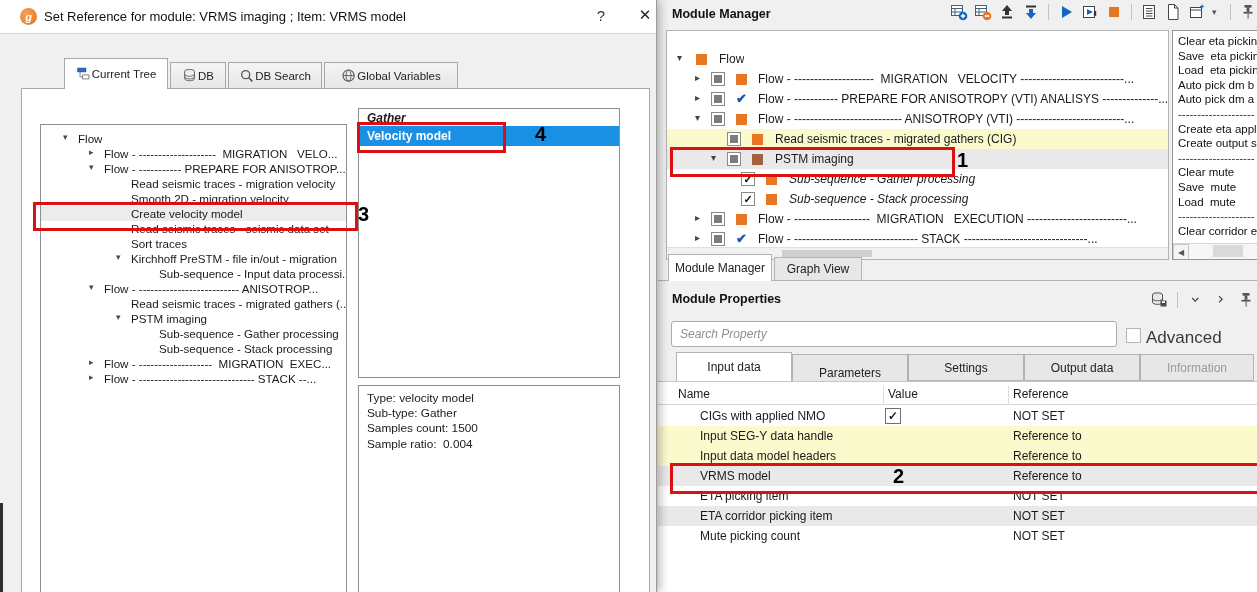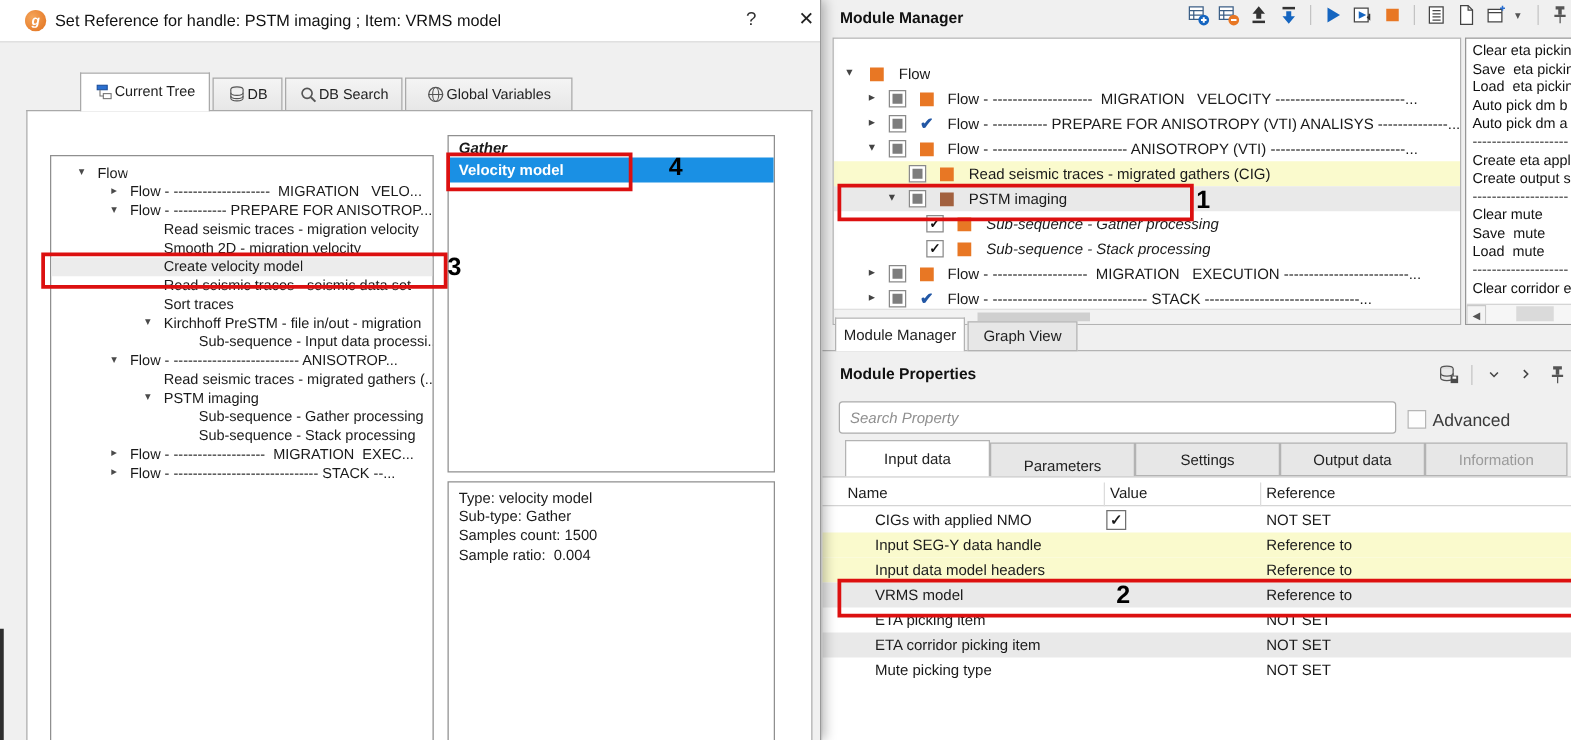--- a/index.html
+++ b/index.html
@@ -45,21 +45,21 @@
        background:#e7e7e7;font-size:12px;color:#222;}
   .tab.active{background:#fff;border-bottom:none;z-index:3;}
   #mm-tabline{position:absolute;left:658px;top:280px;width:599px;height:1px;background:#b3b3b3;}
 
   #mp-icons{position:absolute;left:1150px;top:291px;display:flex;align-items:center;gap:7px;}
   #mp-search{position:absolute;left:671px;top:321px;width:446px;height:26px;box-sizing:border-box;
              border:1px solid #ababab;border-radius:3px;background:#fff;padding:0 8px;
              font-family:"Liberation Sans",sans-serif;font-size:12px;font-style:italic;color:#333;}
   #mp-search::placeholder{color:#8f8f8f;font-style:italic;}
   #adv-box{position:absolute;left:1126px;top:328px;width:13px;height:13px;border:1px solid #b5b5b5;background:#fdfdfd;}
-  #adv-label{position:absolute;left:1146px;top:328px;color:#3a3a3a;font-size:14px;}
+  #adv-label{position:absolute;left:1146px;top:328px;color:#3a3a3a;font-size:17px;}
 
   #mp-table{position:absolute;left:658px;top:381px;width:599px;height:211px;background:#fff;border-top:1px solid #c8c8c8;}
   #mp-head{position:absolute;left:0;top:2px;width:100%;height:20px;border-bottom:1px solid #d4d4d4;}
   .colsep{position:absolute;top:2px;width:1px;height:19px;background:#dcdcdc;}
   .mp-row{position:absolute;left:0;width:100%;height:20px;padding-left:38px;}
   .mp-name{position:absolute;left:42px;top:3px;}
   .mp-ref{position:absolute;left:355px;top:3px;white-space:pre;overflow:hidden;}
   .vcb{position:absolute;left:227px;top:2px;width:14px;height:14px;border:1px solid #707070;background:#fff;
        font-size:12px;font-weight:bold;display:flex;align-items:center;justify-content:center;line-height:1;}
 
@@ -387,30 +387,30 @@
         </div>
         <div class="mp-row" style="top:104px;">
     <span class="mp-name">ETA picking item</span>
     <span class="mp-ref">NOT SET</span>
         </div>
         <div class="mp-row bg-grey" style="top:124px;">
     <span class="mp-name">ETA corridor picking item</span>
     <span class="mp-ref">NOT SET</span>
         </div>
         <div class="mp-row" style="top:144px;">
-    <span class="mp-name">Mute picking type</span>
+    <span class="mp-name">Mute picking count</span>
     <span class="mp-ref">NOT SET</span>
         </div>
       </div>
   </div>
 
   <div id="dialog">
     <div id="dlg-titlebar">
       <div id="dlg-appicon">g</div>
-      <span id="dlg-title">Set Reference for handle: PSTM imaging ; Item: VRMS model</span>
+      <span id="dlg-title">Set Reference for module: VRMS imaging ; Item: VRMS model</span>
       <div id="dlg-help">?</div>
       <div id="dlg-close">✕</div>
     </div>
 
     <div id="dlg-tabs">
         <div class="dtab active" style="left:64px;top:58px;width:104px;height:31px;">
     <span style="display:inline-flex;">
             <svg width="16" height="16" viewBox="0 0 18 18">
               <rect x="2" y="2.5" width="9" height="4" fill="#2a6fd0" stroke="#1d4f9c"></rect>
               <rect x="7.5" y="10" width="7" height="4.5" fill="#fff" stroke="#777"></rect>

